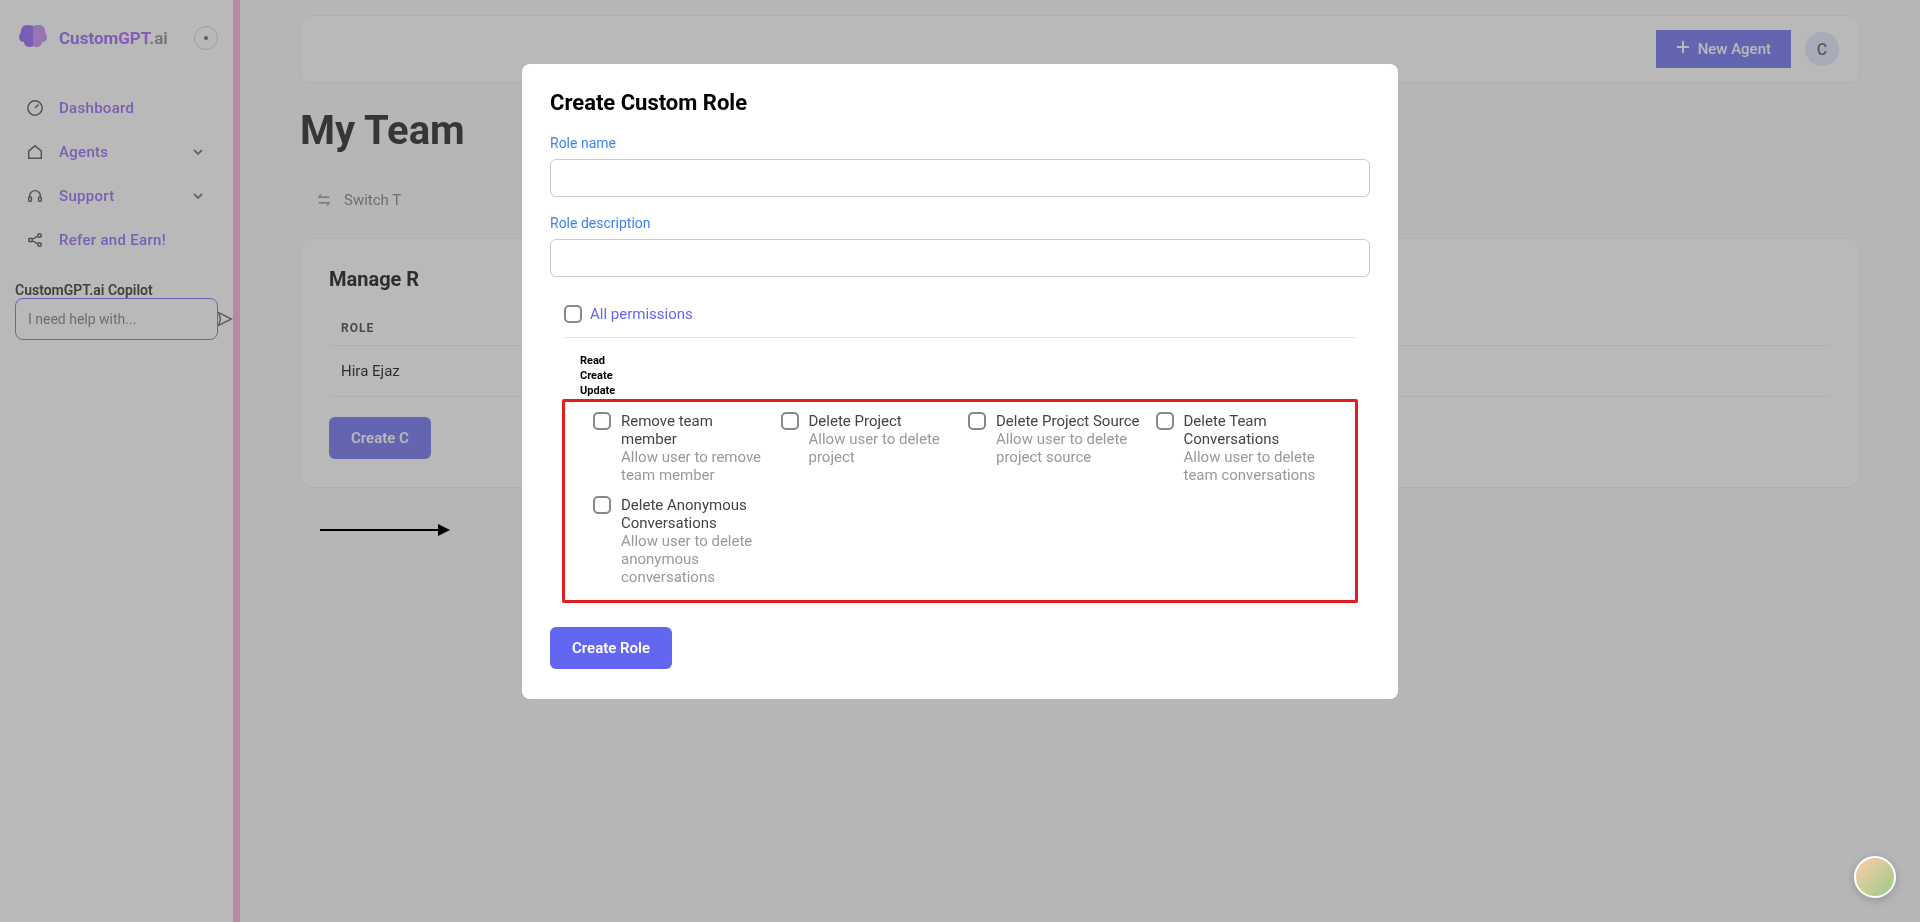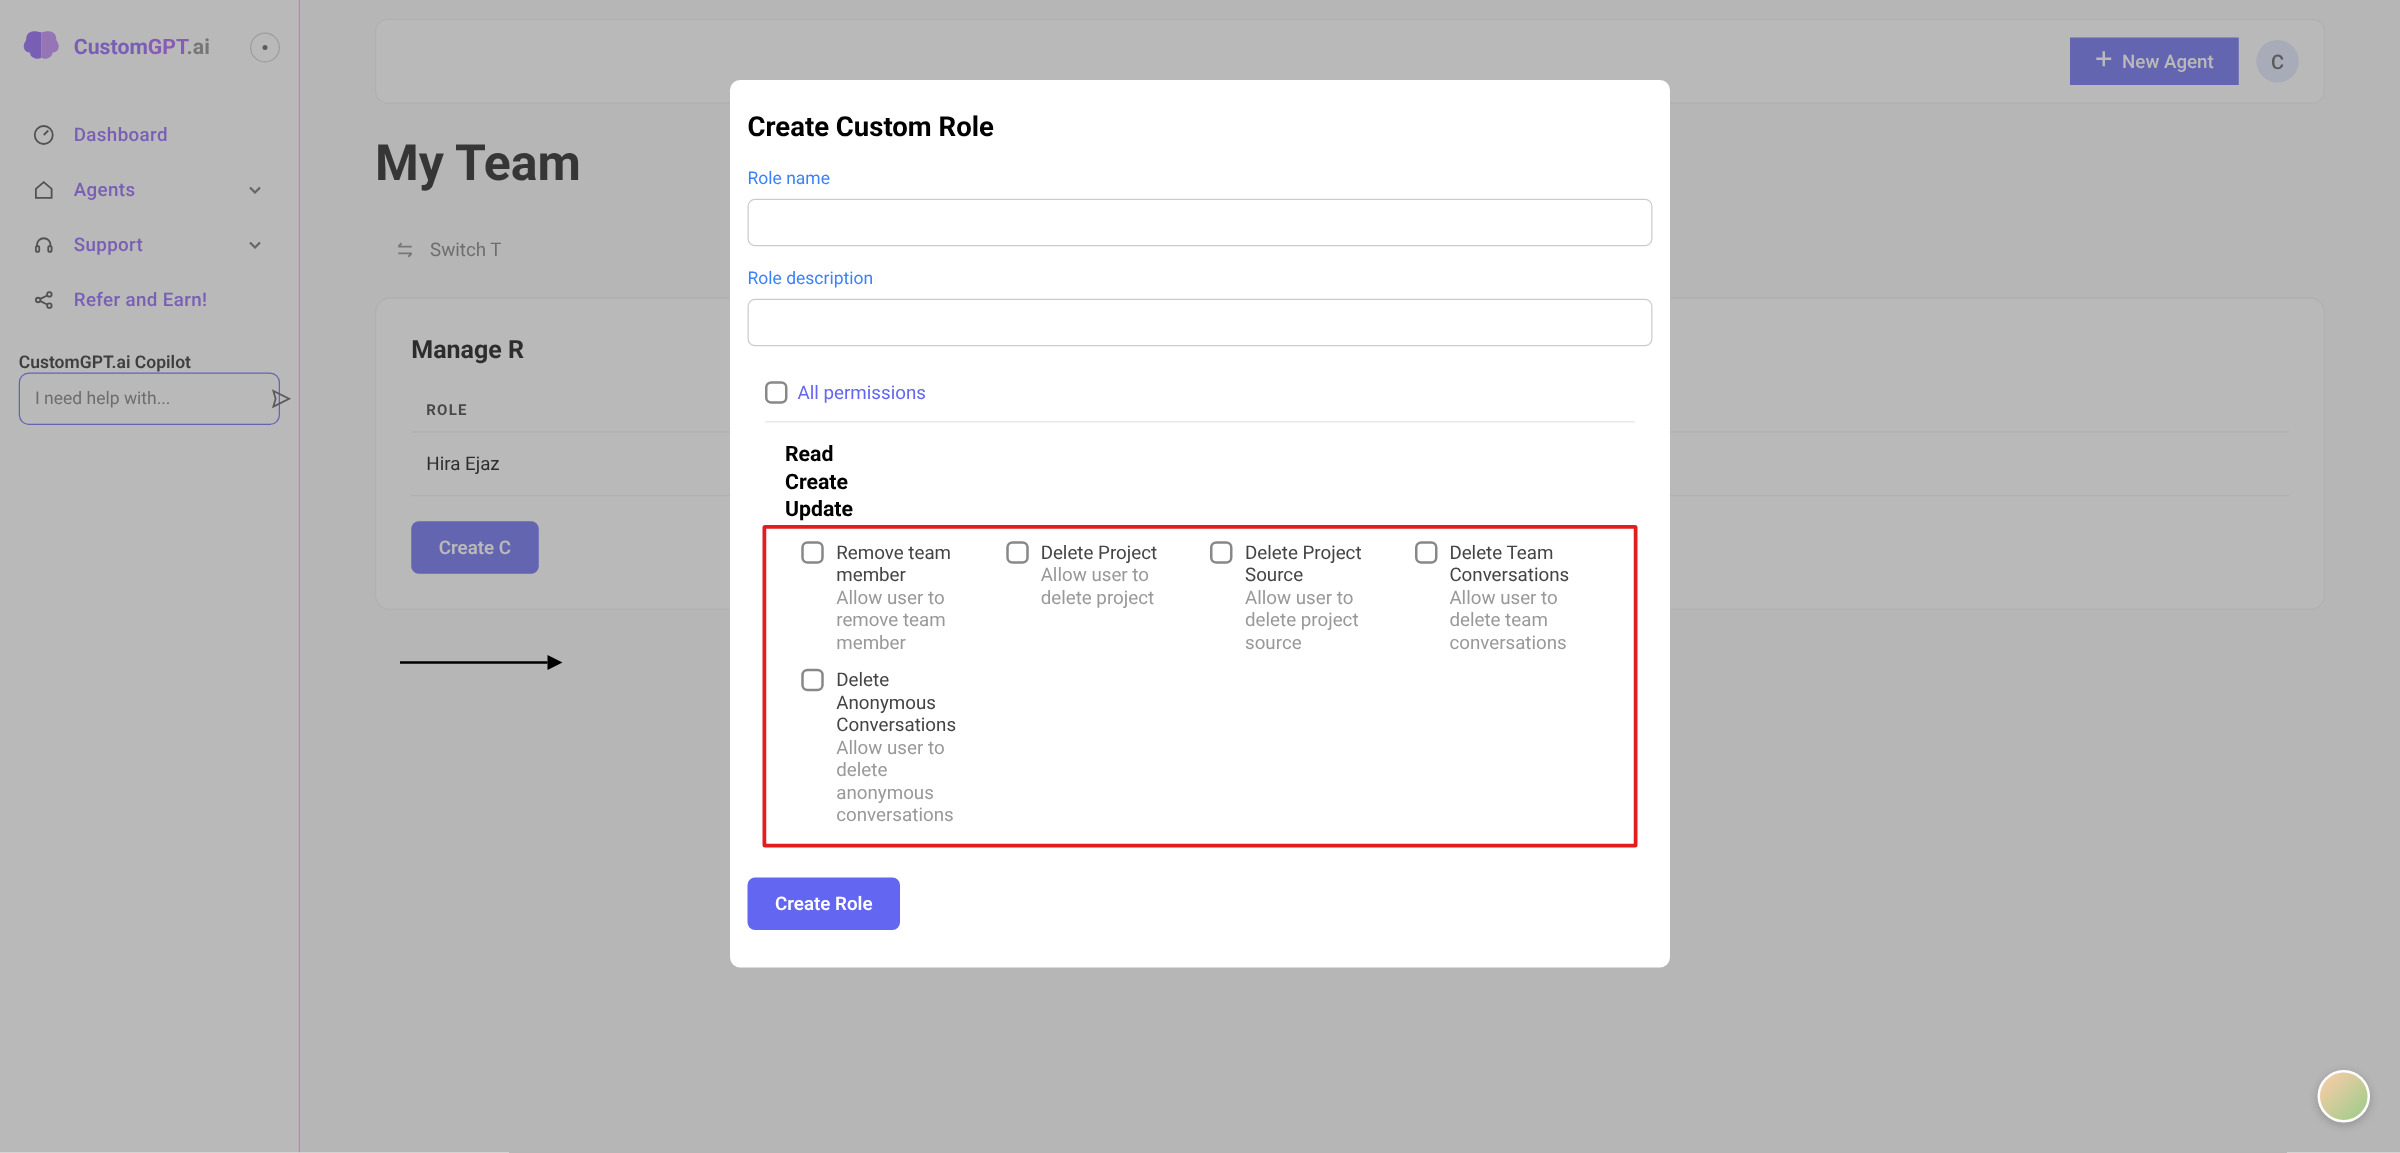--- a/index.html
+++ b/index.html
@@ -14,21 +14,21 @@
   width: 1920px;
   overflow: hidden;
   position: relative;
 }
 .app {
   display: flex;
   height: 100%;
 }
 .sidebar {
   width: 240px;
-  border-right: 1px solid #f9a8d4;
+  border-right: 7px solid #f9a8d4;
   padding: 20px 15px;
   background: #fff;
 }
 .logo-row {
   display: flex;
   align-items: center;
   justify-content: space-between;
   margin-bottom: 30px;
 }
 .logo {
@@ -193,23 +193,23 @@
   position: absolute;
   inset: 0;
   background: rgba(100,100,100,0.45);
   display: flex;
   align-items: flex-start;
   justify-content: center;
   padding-top: 64px;
 }
 .modal {
   background: #fff;
-  width: 752px;
+  width: 876px;
   border-radius: 8px;
-  padding: 26px 14px 30px;
+  padding: 26px 28px 30px;
   position: relative;
 }
 .modal-title {
   font-size: 22px;
   font-weight: 700;
   margin-bottom: 20px;
 }
 .form-label {
   font-size: 14px;
   color: #3b82f6;
@@ -245,21 +245,21 @@
   border: 2px solid #888;
   border-radius: 5px;
   flex-shrink: 0;
 }
 .divider {
   height: 1px;
   background: #e5e5e5;
   margin-bottom: 16px;
 }
 .perm-section {
-  font-size: 17px;
+  font-size: 11px;
   font-weight: 700;
   margin-bottom: 2px;
   padding-left: 16px;
 }
 .perm-grid {
   display: grid;
   grid-template-columns: 1fr 1fr 1fr 1fr;
   gap: 12px 16px;
   padding: 10px 28px 14px;
 }

